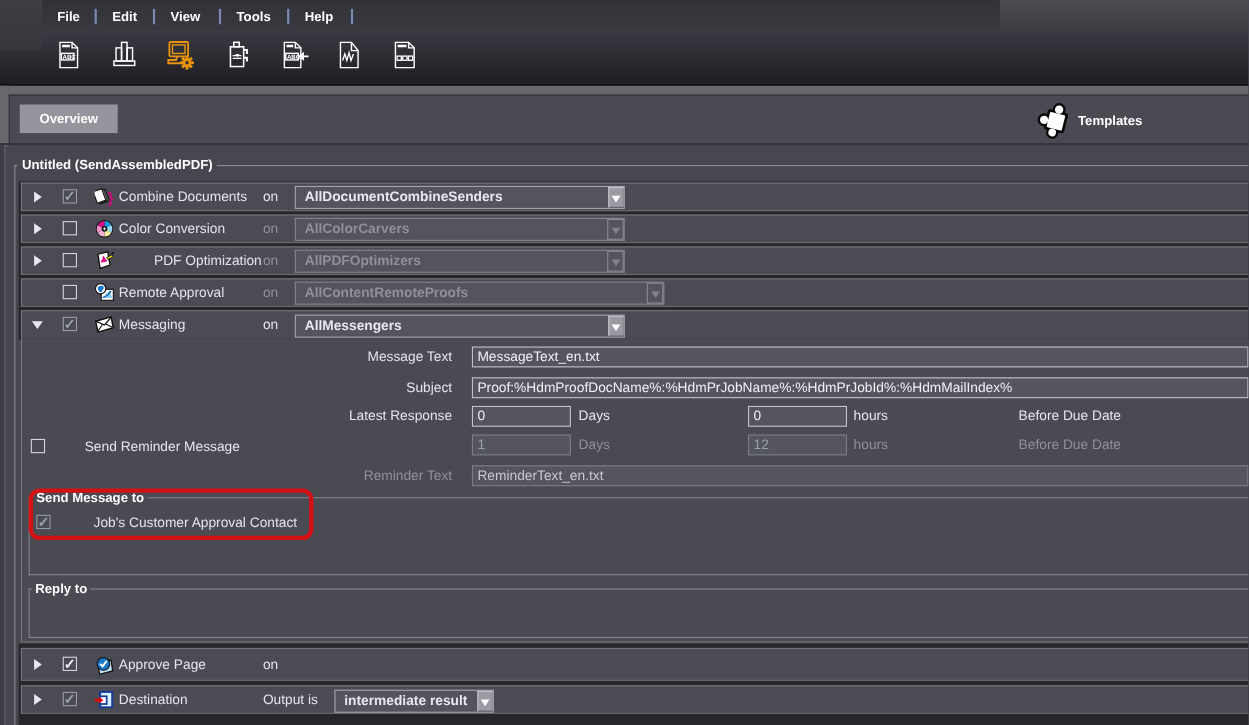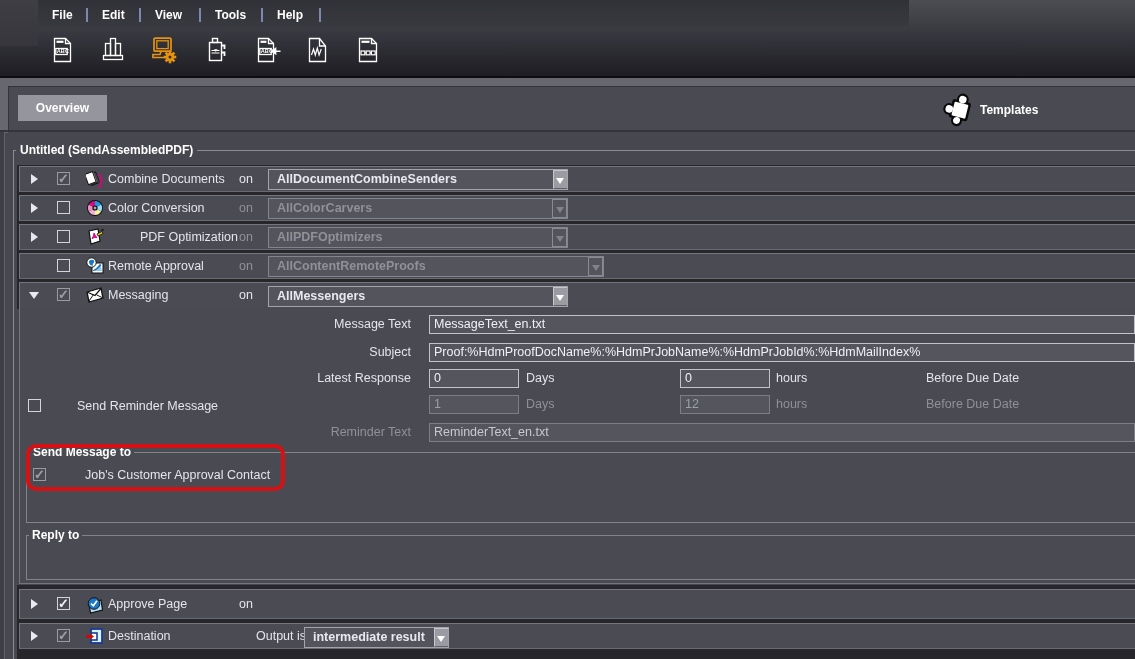--- a/index.html
+++ b/index.html
@@ -312,21 +312,21 @@
   </div>
   <div class="abs row" style="top:623px;">
     <div class="abs tri-r" style="left:11px; top:7px;"></div>
     <div class="abs cb" style="left:37px; top:5px; color:#9aa0a6;">✓</div>
     <div class="abs icon16" style="left:66px; top:3px;"><svg width="18" height="18" viewBox="0 0 18 18">
           <rect x="5" y="2" width="11" height="14" fill="#d8f2fc" stroke="#1a3a9a" stroke-width="1.8"></rect>
           <rect x="5" y="6" width="6" height="7" fill="#fff" stroke="#1a3a9a" stroke-width="1.6"></rect>
           <path d="M0,8.2 L4,8.2 L4,6.5 L8,9.5 L4,12.5 L4,10.8 L0,10.8 Z" fill="#e00000"></path>
         </svg></div>
     <div class="abs rlabel" style="left:88px; top:5px;">Destination</div>
-    <div class="abs rlabel" style="left:219px; top:5px;margin-left:17px;">Output is</div>
+    <div class="abs rlabel" style="left:219px; top:5px;">Output is</div>
     <div class="abs dd" style="left:284px; top:3px; width:145px;">
         <span class="ddt">intermediate result</span>
         <span class="ddb">
           <i></i>
         </span>
       </div>
   </div>
 
   <div id="mpanel" class="abs"></div>
 

